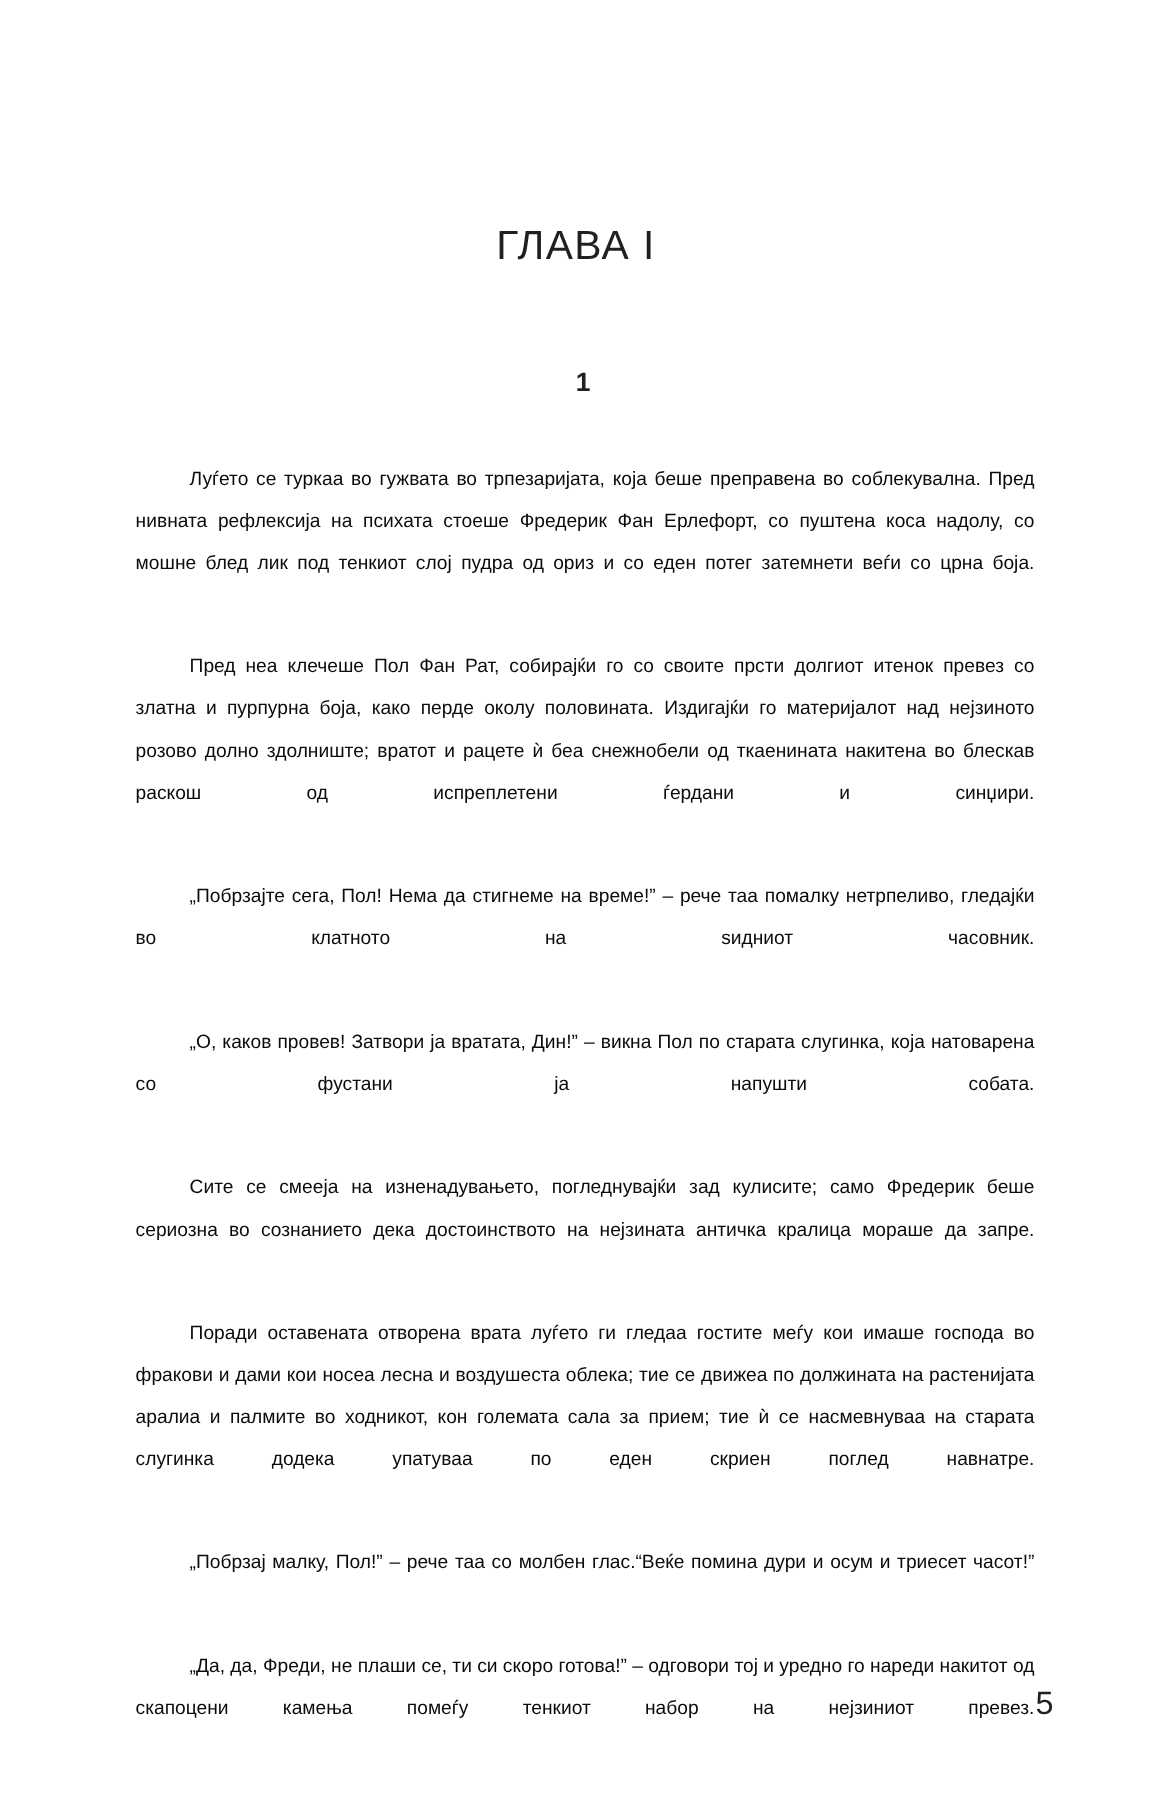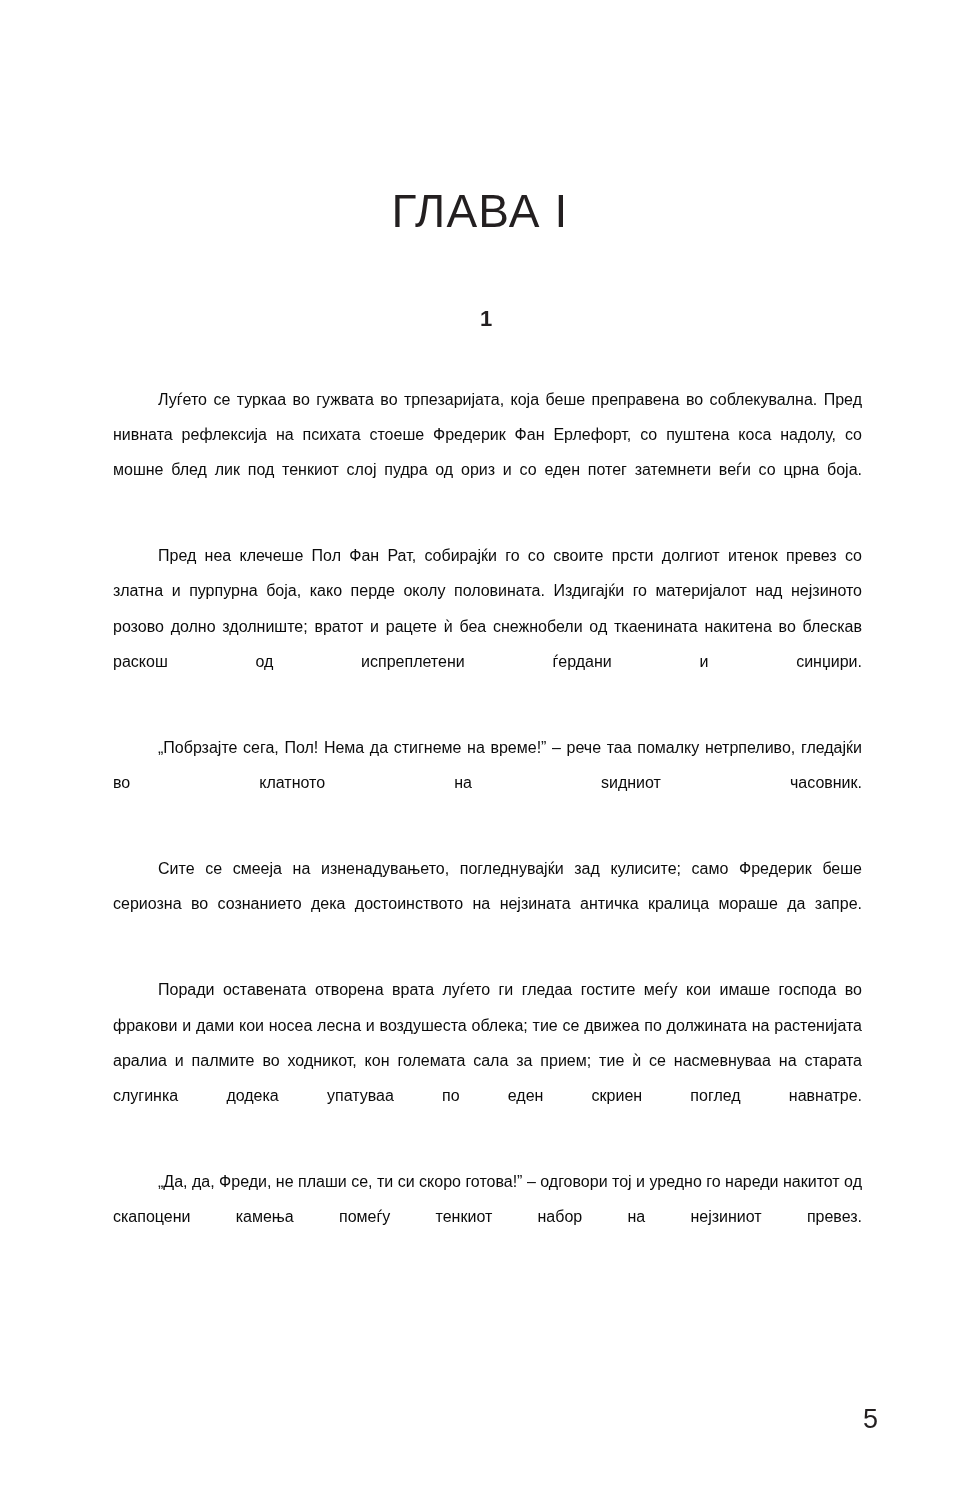--- a/index.html
+++ b/index.html
@@ -25,21 +25,21 @@
   }
 
   
   .chapter-title {
     position: absolute;
     top: 188px;
     left: 0;
     width: 960px;
     text-align: center;
     font-family: "Liberation Sans", "DejaVu Sans", sans-serif;
-    font-size: 46px;
+    font-size: 34px;
     font-weight: 300;
     letter-spacing: 1.2px;
     color: #231f20;
     line-height: 1;
   }
 
   
   .section-number {
     position: absolute;
     top: 308px;
@@ -100,21 +100,23 @@
 <div class="page">
 
   <div class="chapter-title">ГЛАВА I</div>
 
   <div class="section-number">1</div>
 
   <div class="body-column">
     <p>Луѓето се туркаа во гужвата во трпезаријата, која беше преправена во соблекувална. Пред нивната рефлексија на психата стоеше Фредерик Фан Ерлефорт, со пуштена коса надолу, со мошне блед лик под тенкиот слој пудра од ориз и со еден потег затемнети веѓи со црна боја.</p>
     <p>Пред неа клечеше Пол Фан Рат, собирајќи го со своите прсти долгиот итенок превез со златна и пурпурна боја, како перде околу половината. Издигајќи го материјалот над нејзиното розово долно здолниште; вратот и рацете ѝ  беа снежнобели од ткаенината накитена во блескав раскош од испреплетени ѓердани и синџири.</p>
     <p>„Побрзајте сега, Пол! Нема да стигнеме на време!” – рече таа помалку нетрпеливо, гледајќи во клатното на ѕидниот часовник.</p>
+    <p>„О, каков провев! Затвори ја вратата, Дин!” – викна Пол по старата слугинка, која натоварена со фустани ја напушти собата.</p>
     <p>Сите се смееја на изненадувањето, погледнувајќи зад кулисите; само Фредерик беше сериозна во сознанието дека достоинството на нејзината античка кралица мораше да запре.</p>
     <p>Поради оставената отворена врата луѓето ги гледаа гостите меѓу кои имаше господа во фракови и дами кои носеа лесна и воздушеста облека; тие се движеа по должината на растенијата аралиа и палмите во ходникот, кон големата сала за прием; тие ѝ  се насмевнуваа на старата слугинка додека упатуваа по еден скриен поглед навнатре.</p>
+    <p>„Побрзај малку, Пол!” – рече таа со молбен глас.“Веќе помина дури и осум и триесет часот!”</p>
     <p>„Да, да, Фреди, не плаши се, ти си скоро готова!” – одговори тој и уредно го нареди накитот од скапоцени камења помеѓу тенкиот набор на нејзиниот превез.</p>
 
   </div>
 
   <div class="folio">5</div>
 
 </div>
 
 </body></html>

